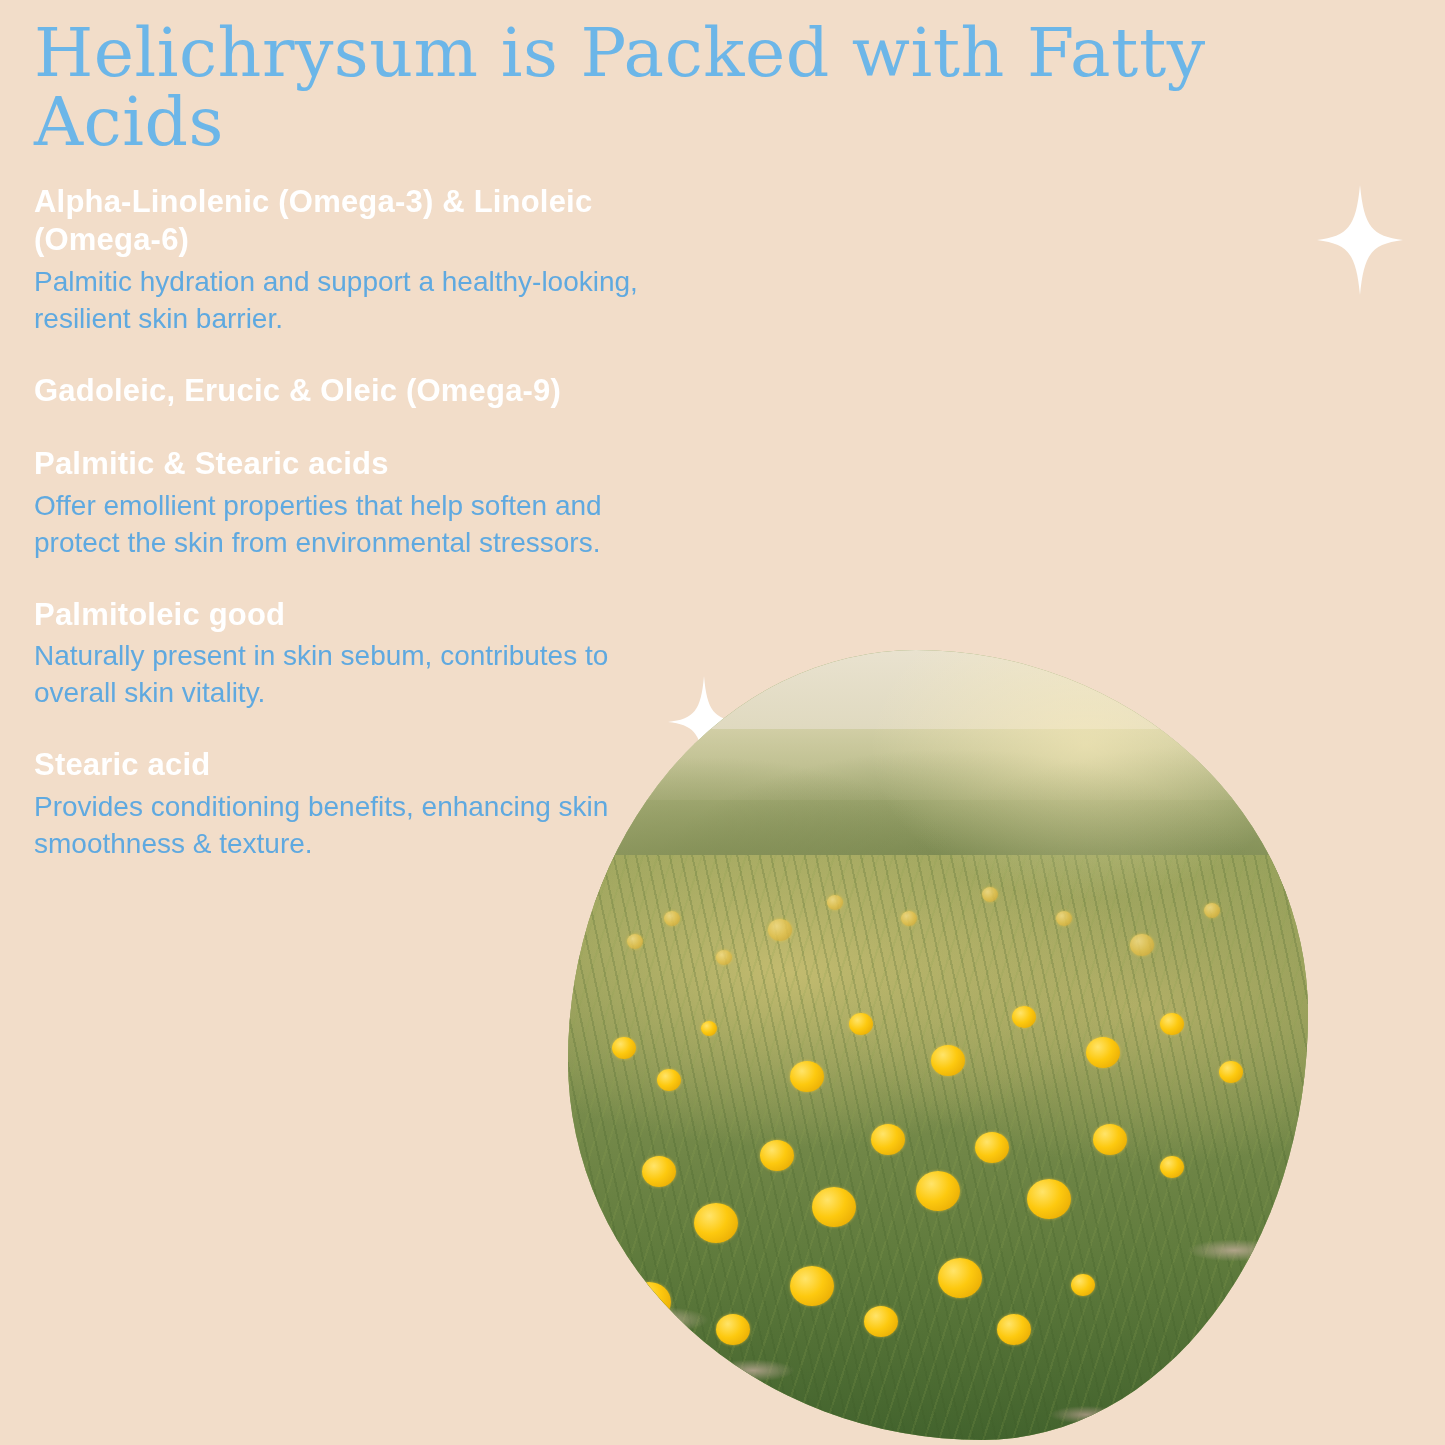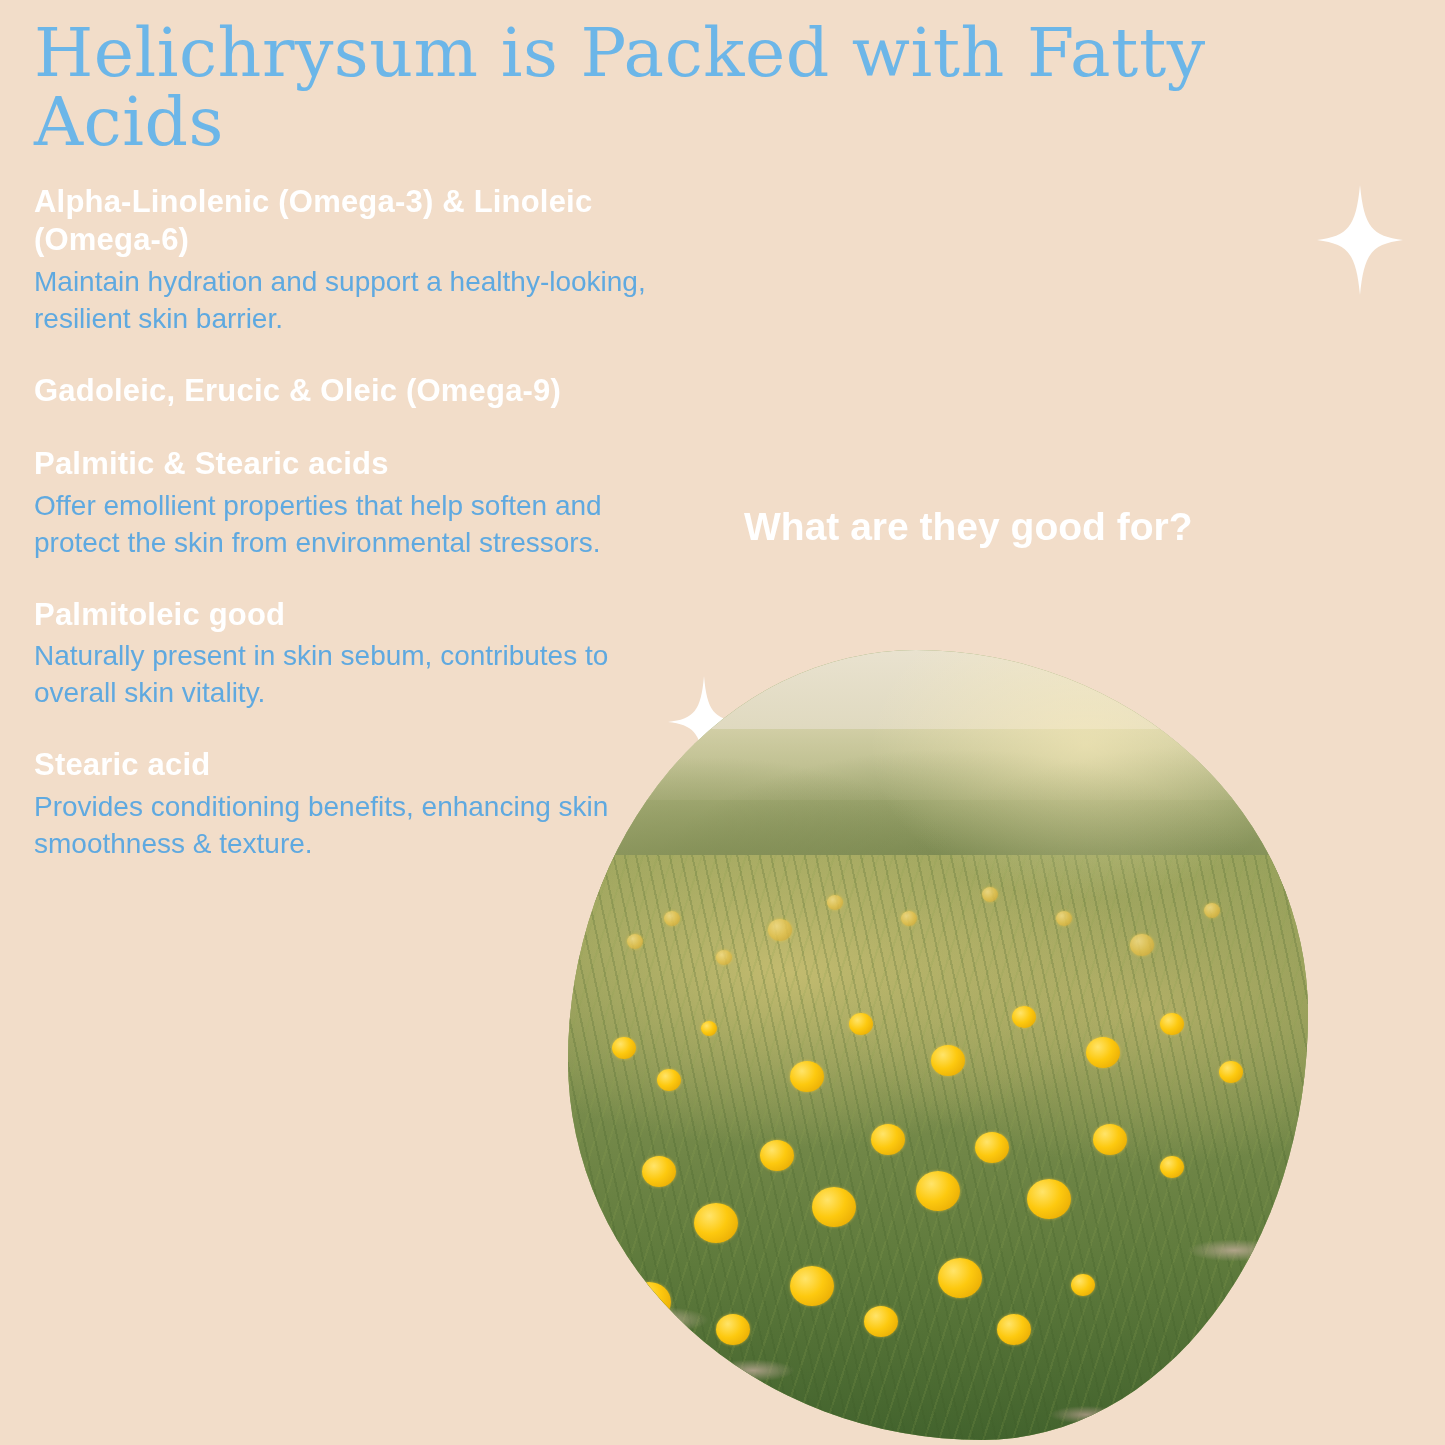--- a/index.html
+++ b/index.html
@@ -30,22 +30,22 @@
     color: #6cb6e8;
     font-weight: 400;
     letter-spacing: 0.5px;
     margin: 0 0 26px 0;
     max-width: 1340px;
   }
 
   
   .columns {
     display: flex;
-    gap: 32px;
-    align-items: center;
+    gap: 20px;
+    align-items: flex-end;
   }
   .col-left {
     width: 660px;
     flex: 0 0 660px;
   }
   .col-right {
     flex: 1 1 auto;
     position: relative;
   }
 
@@ -181,21 +181,21 @@
 <div class="page">
 
   <h1 class="title">Helichrysum is Packed with Fatty Acids</h1>
 
   <div class="columns">
 
     <div class="col-left">
 
       <div class="entry">
         <p class="entry-title">Alpha-Linolenic (Omega-3) &amp; Linoleic (Omega-6)</p>
-        <p class="entry-body">Maintain hydration and support a healthy-looking, resilient skin barrier.</p>
+        <p class="entry-body">Palmitic hydration and support a healthy-looking, resilient skin barrier.</p>
       </div>
 
       <div class="entry">
         <p class="entry-title">Gadoleic, Erucic &amp; Oleic (Omega-9)</p>
       </div>
 
       <div class="entry">
         <p class="entry-title">Palmitic &amp; Stearic acids</p>
         <p class="entry-body">Offer emollient properties that help soften and protect the skin from environmental stressors.</p>
       </div>

